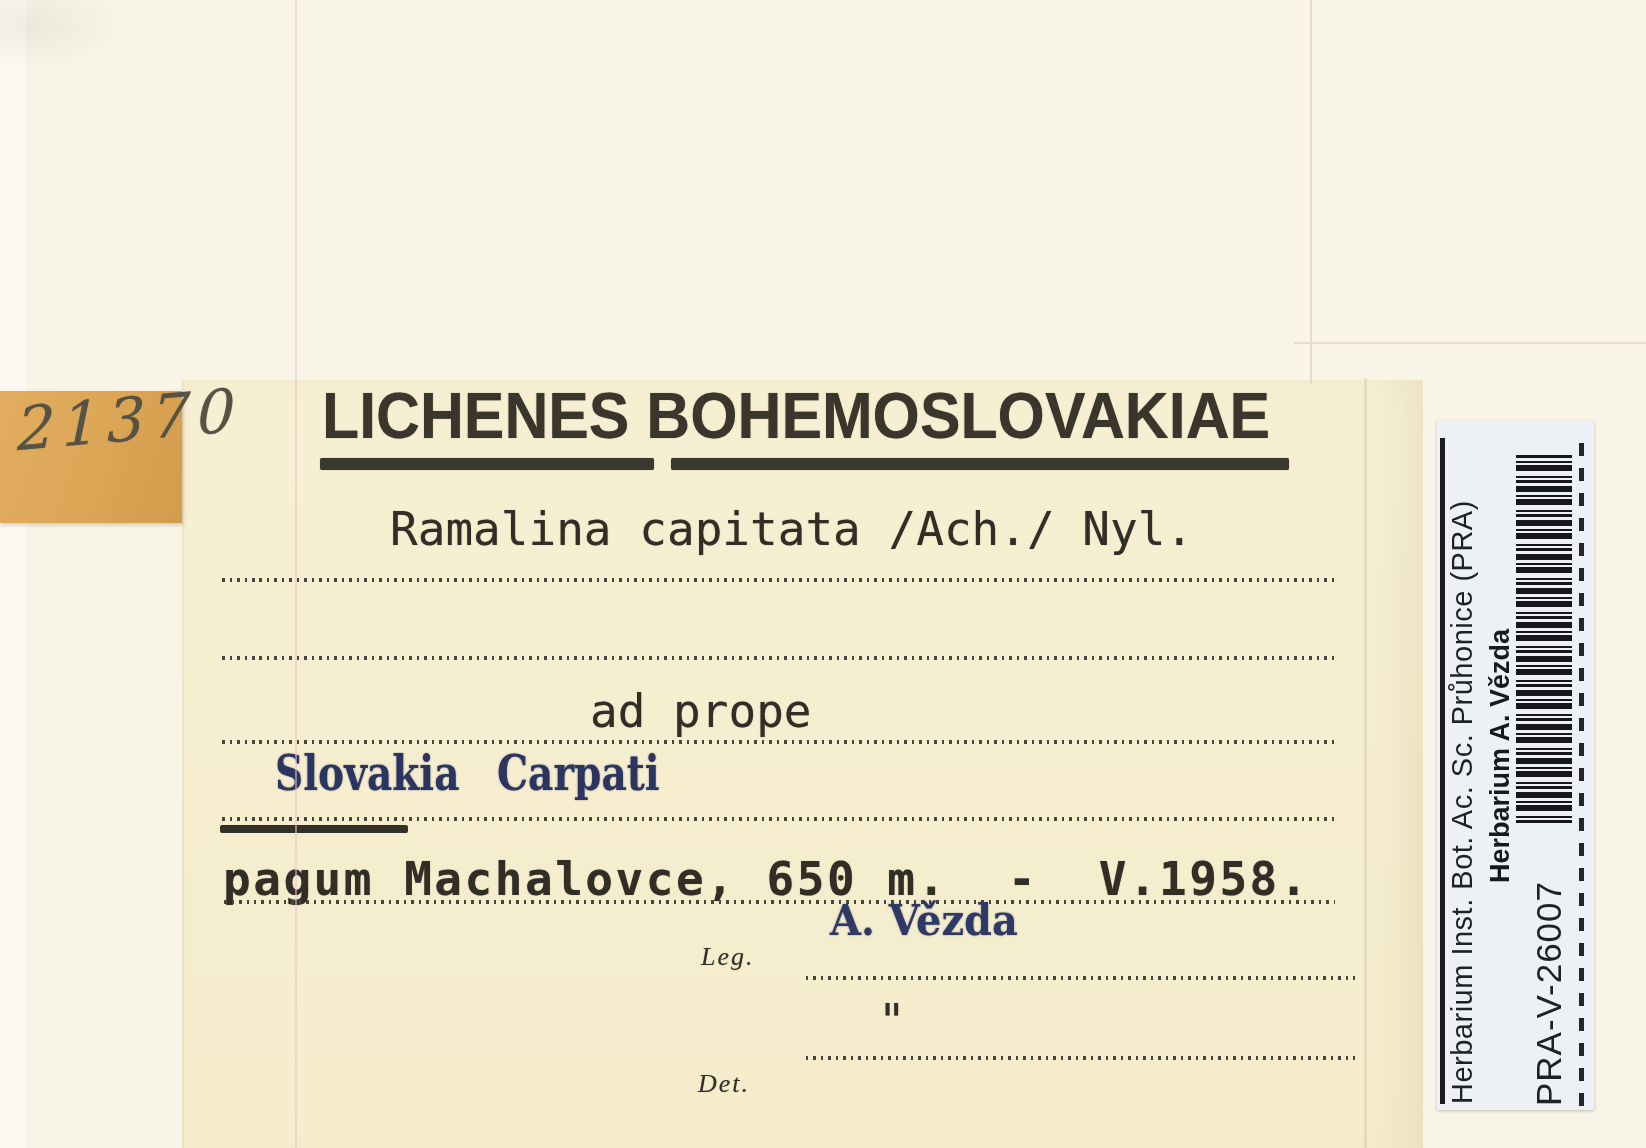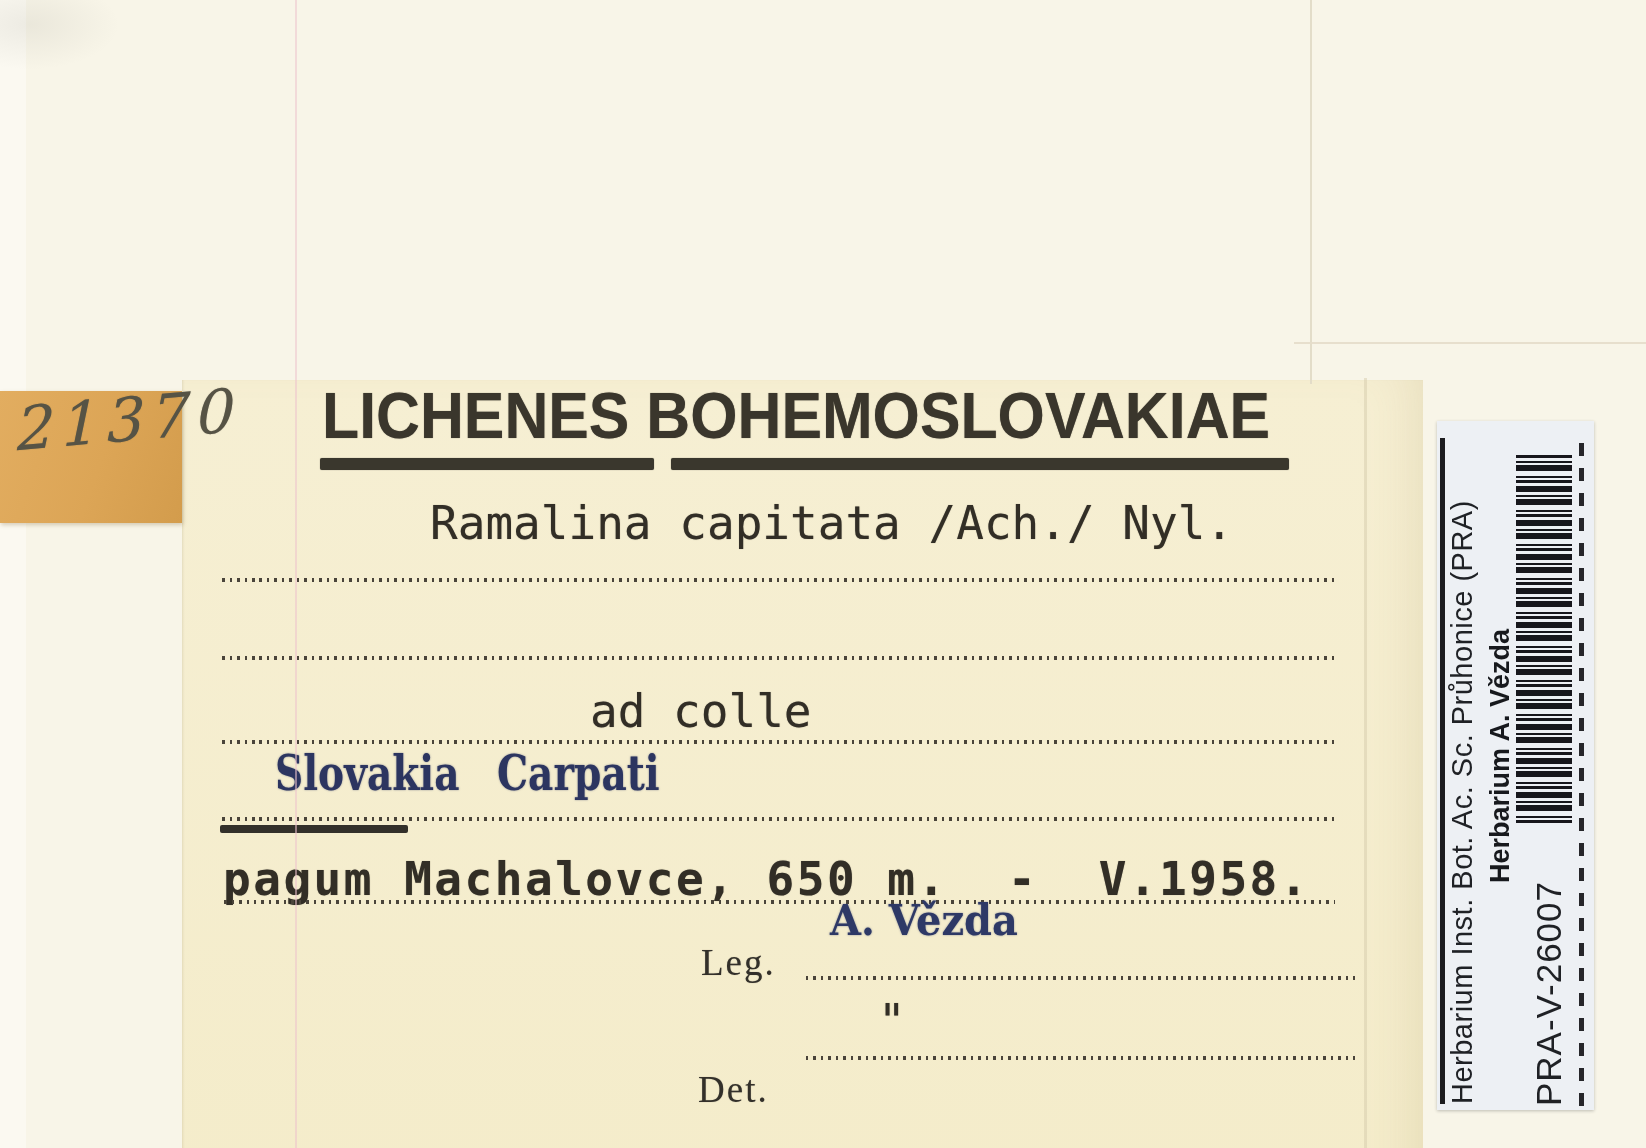--- a/index.html
+++ b/index.html
@@ -52,21 +52,21 @@
   .uline{position:absolute;top:78px;height:12px;background:#3a372d;border-radius:2px;
     box-shadow:0 0 1px rgba(58,55,45,0.7);}
   .uline1{left:138px;width:334px;}
   .uline2{left:489px;width:618px;}
 
   .typed{
     position:absolute;font-family:"DejaVu Sans Mono", monospace;
     font-size:46px;line-height:1;color:#322e26;white-space:pre;
     text-shadow:0 0 1px rgba(50,46,38,0.45);
   }
-  .species{left:208px;top:120px;margin-left:40px;}
+  .species{left:208px;top:126px;}
   .substrate{left:408px;top:308px;}
   .loc-typed{left:466px;top:378px;}
   .loc-line2{left:41px;top:476px;letter-spacing:2.5px;font-weight:bold;}
   .ditto{left:696px;top:618px;}
 
   .dotrule{
     position:absolute;height:4px;
     background-image:repeating-linear-gradient(to right,#4a443a 0 2.5px,transparent 2.5px 7.5px);
   }
   .r1{left:40px;top:198px;width:1113px;}
@@ -88,22 +88,23 @@
   .stamp-w2{left:315px;top:369px;}
   .collector-stamp{
     position:absolute;left:648px;top:520px;
     font-family:"DejaVu Serif", serif;font-weight:bold;
     font-size:42px;line-height:1;color:#2e3966;white-space:nowrap;
     transform:scaleX(0.95);transform-origin:0 0;
     text-shadow:0 0 2px rgba(46,57,102,0.55);
   }
   .fieldcap{
     position:absolute;font-family:"Liberation Serif", serif;
-    font-size:37px;line-height:1;color:#33302a;letter-spacing:2px;
+    font-size:26px;line-height:1;color:#33302a;letter-spacing:2px;
     text-shadow:0 0 1px rgba(51,48,42,0.4);
+    font-style:italic;
   }
   .leg{left:519px;top:564px;}
   .det{left:516px;top:647px;margin-top:44px;}
 
   
   .side-label{
     left:1437px;top:421px;width:157px;height:689px;z-index:40;
     background:#edf0f4;
     box-shadow:0 1px 3px rgba(60,60,60,0.3);
   }
@@ -154,21 +155,21 @@
 
     <div class="series-title">LICHENES BOHEMOSLOVAKIAE</div>
     <div class="uline uline1"></div>
     <div class="uline uline2"></div>
 
     <div class="typed species">Ramalina capitata /Ach./ Nyl.</div>
     <div class="dotrule r1"></div>
 
     <div class="dotrule r2"></div>
 
-    <div class="typed substrate">ad colle</div>
+    <div class="typed substrate">ad prope</div>
     <div class="dotrule r3"></div>
 
     <div class="stamp-word stamp-w1">Slovakia</div>
     <div class="stamp-word stamp-w2">Carpati</div>
     <div class="dotrule r4"></div>
     <div class="thickline"></div>
 
     <div class="typed loc-line2">pagum Machalovce, 650 m.  -  V.1958.</div>
     <div class="dotrule r5"></div>
 

